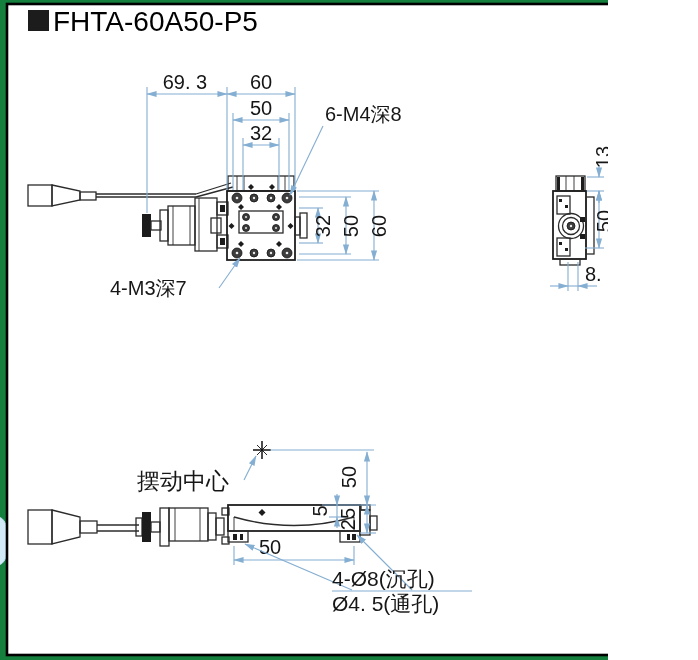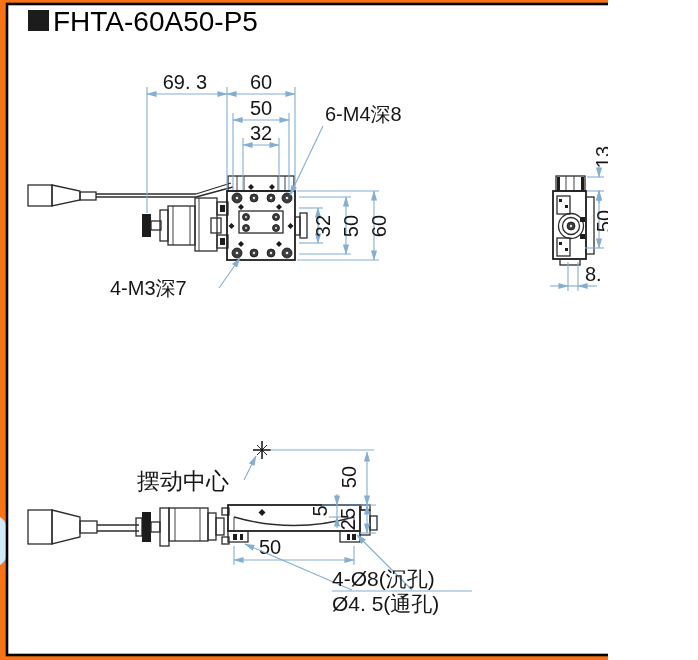--- a/index.html
+++ b/index.html
@@ -1,17 +1,17 @@
 <!DOCTYPE html>
 <html><head>
 <meta charset="utf-8">
 <style>
   html,body { margin:0; padding:0; background:#ffffff; }
   .page {
-    position:relative; width:608px; height:660px; background:#f97316;
+    position:relative; width:608px; height:660px; background:#15803d;
     font-family:"Liberation Sans", sans-serif; overflow:hidden;
   }
   svg { position:absolute; left:0; top:0; }
   
   .pl  { fill:none; stroke:#2b2b2b; stroke-width:1.3; }
   .plt { fill:none; stroke:#2b2b2b; stroke-width:0.9; }
   .pl2 { fill:none; stroke:#1e1e1e; stroke-width:1.8; }
   .pf  { fill:#1c1c1c; stroke:none; }
   .hole { fill:#3d3d3d; stroke:#141414; stroke-width:0.8; }
   .hd  { fill:#ececec; stroke:none; }

